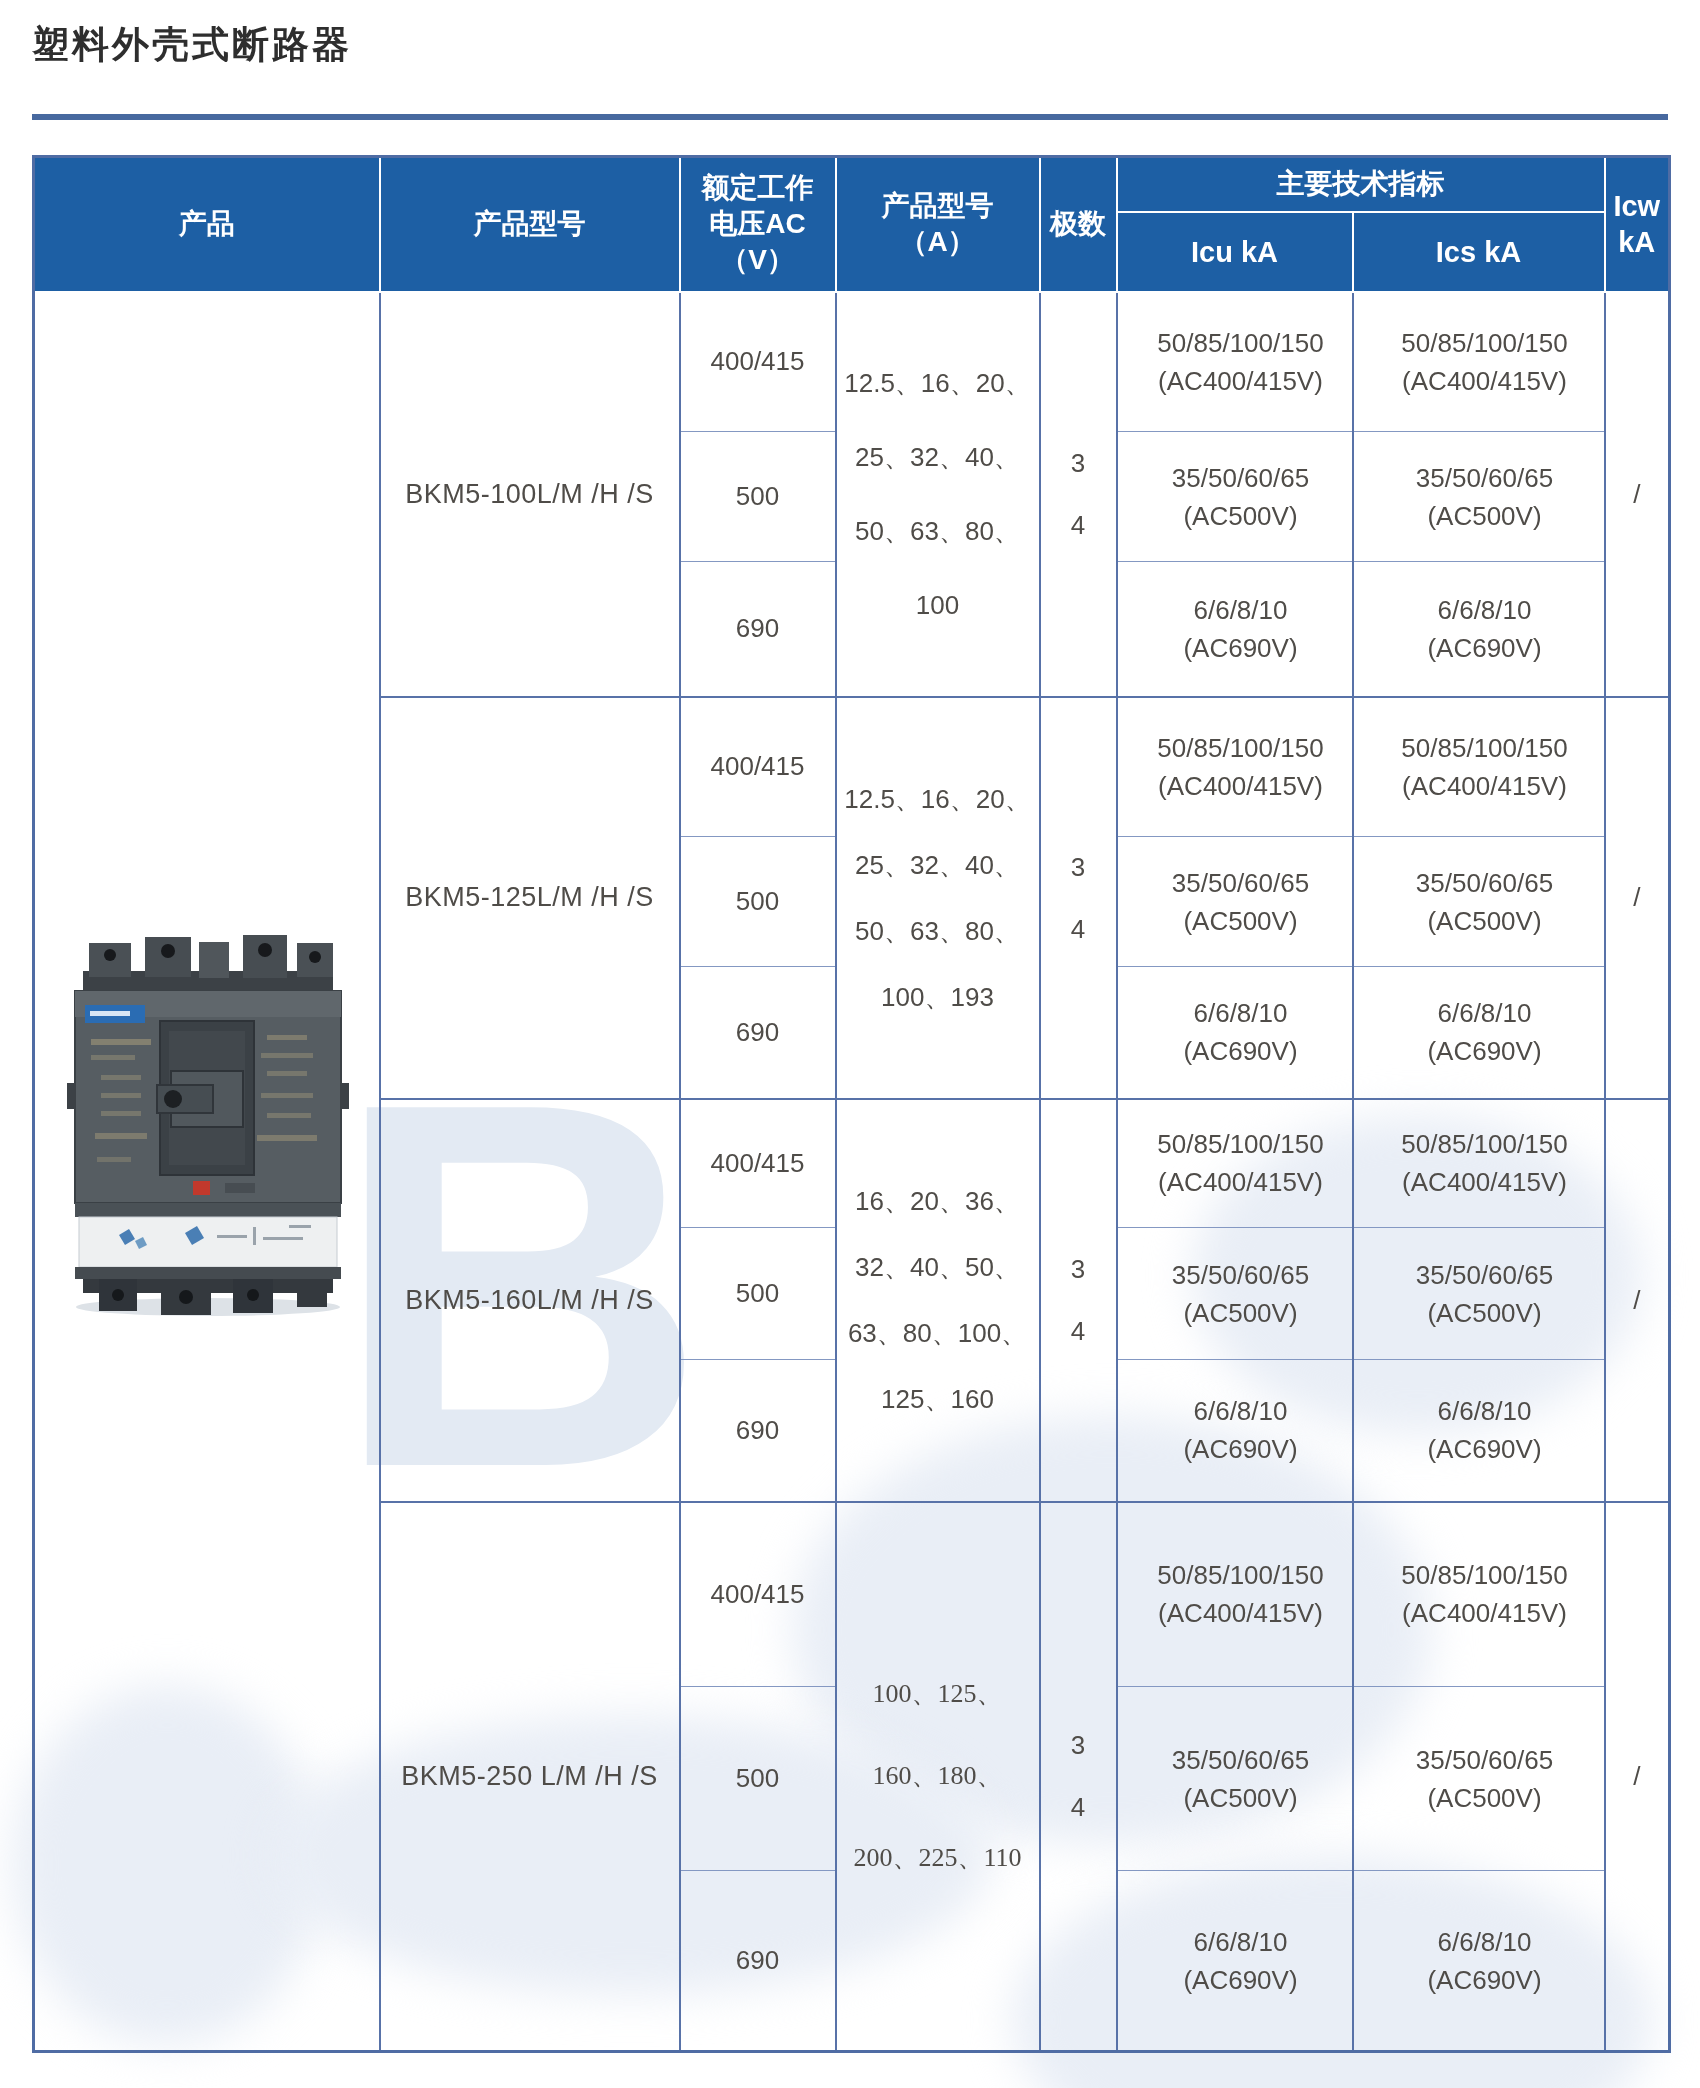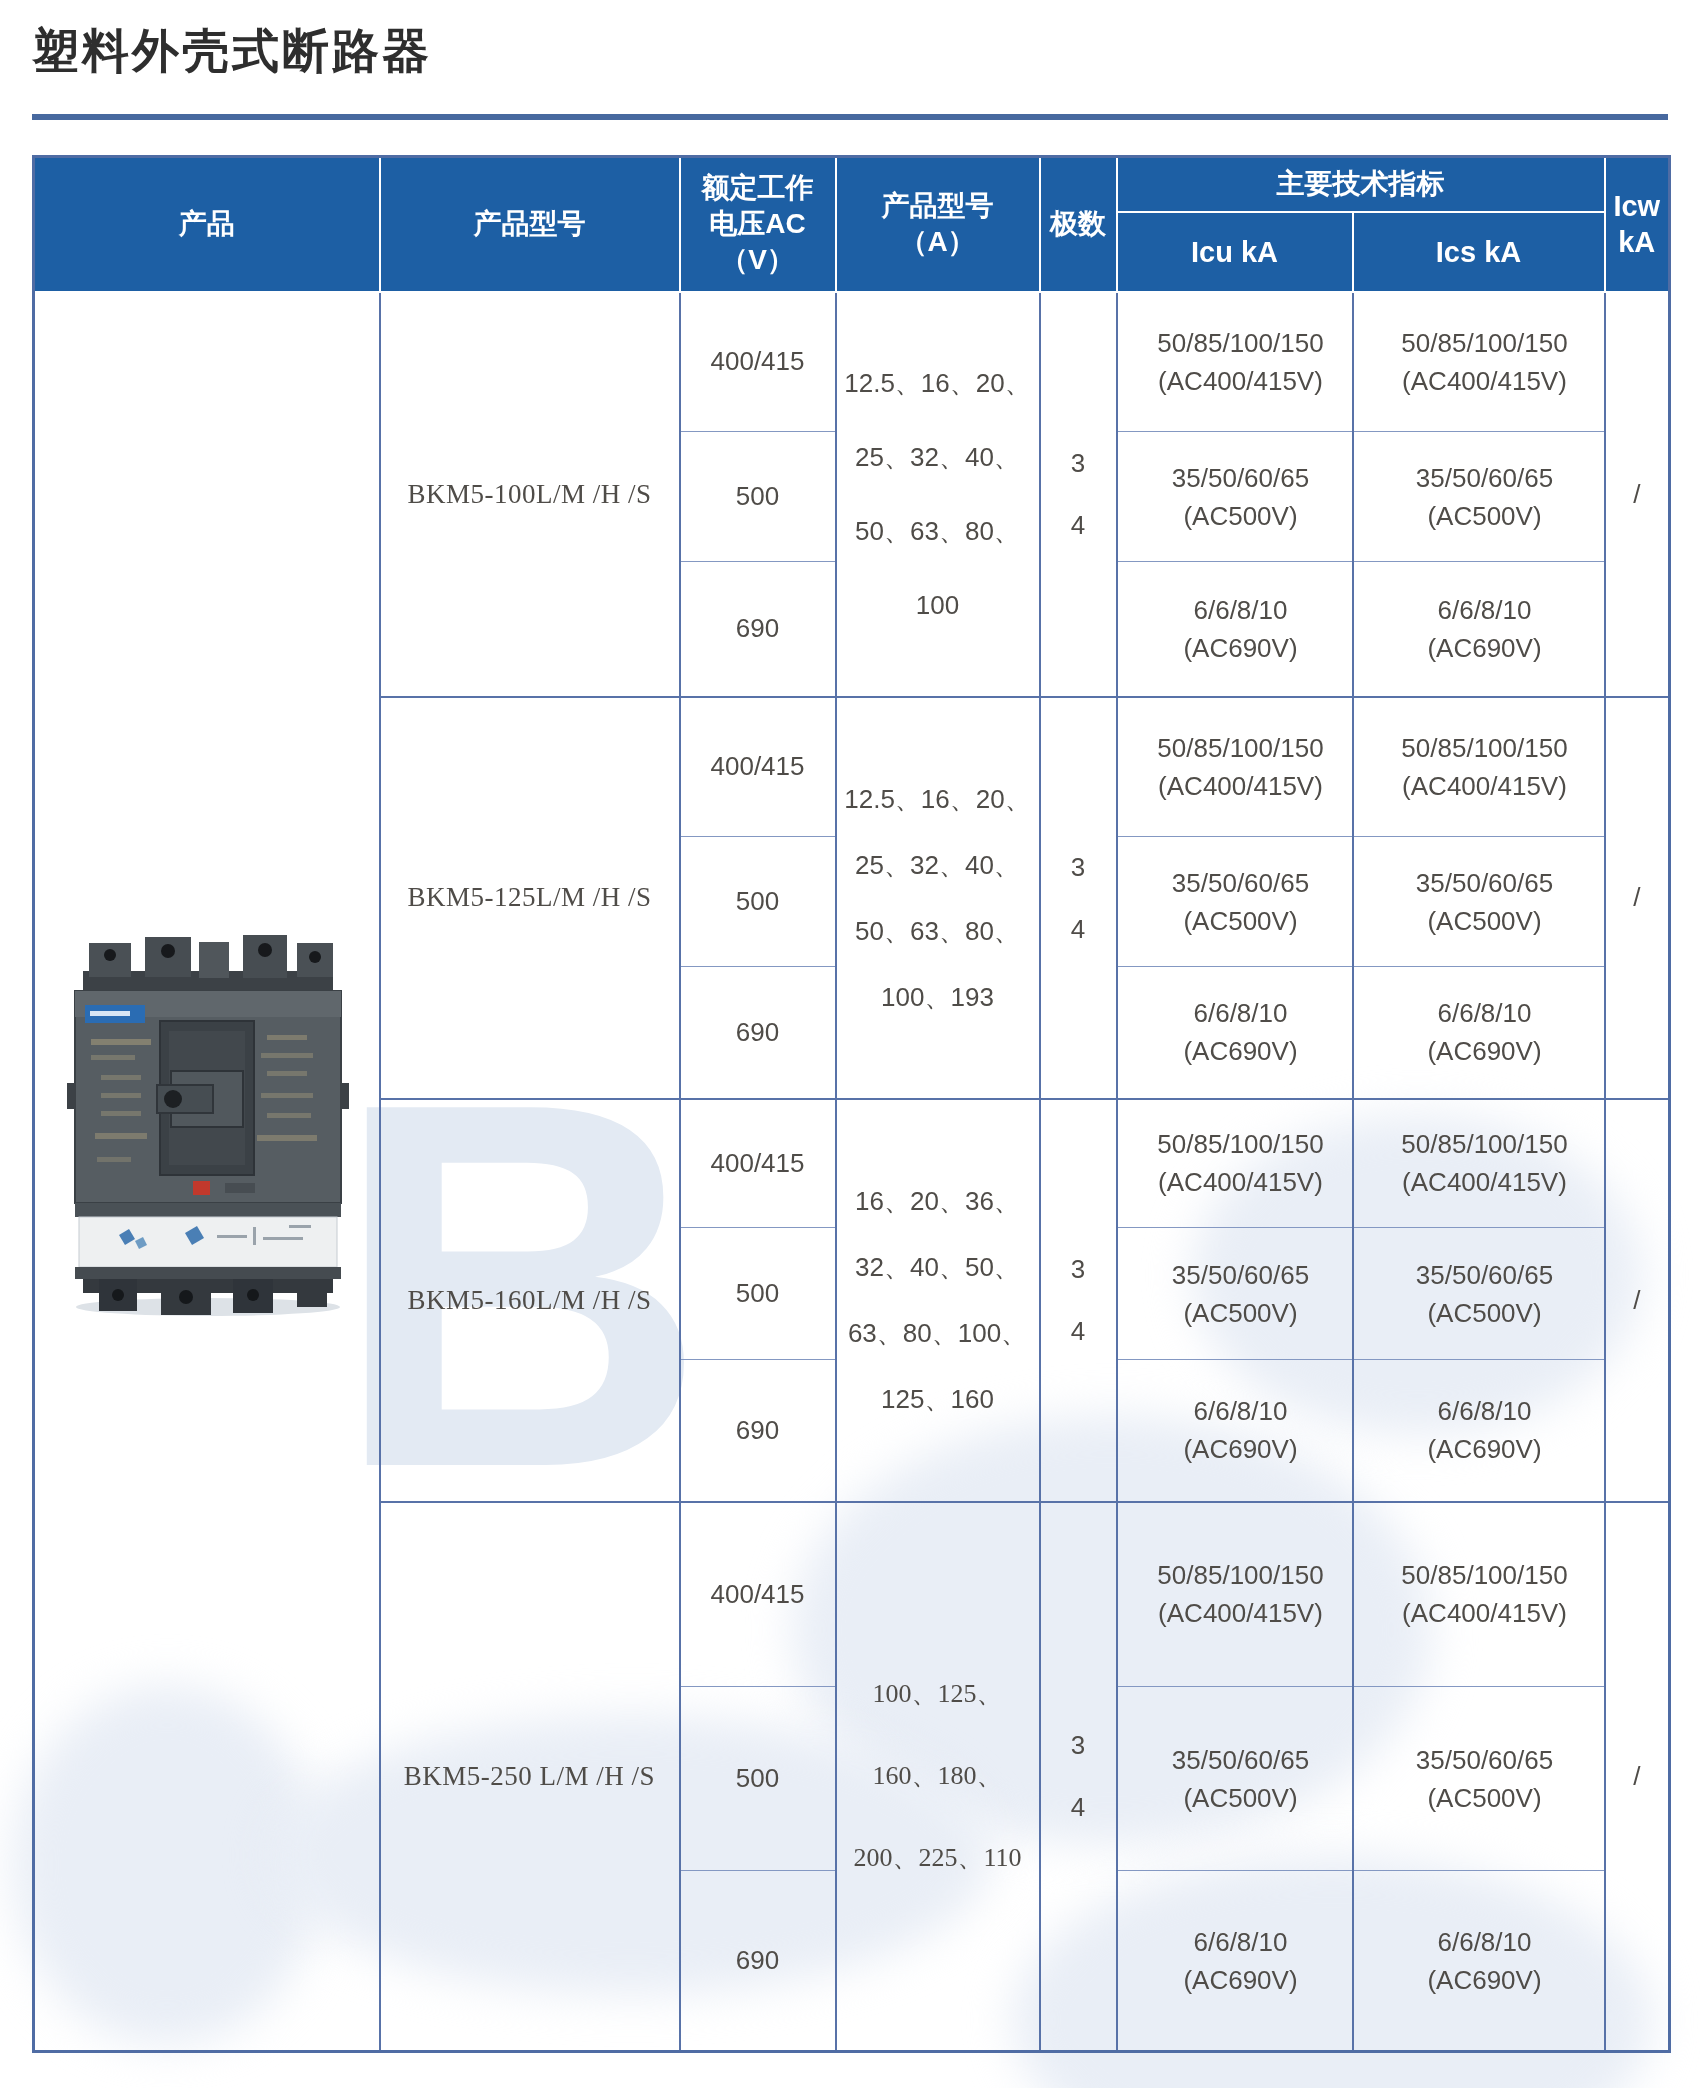--- a/index.html
+++ b/index.html
@@ -3,21 +3,21 @@
 <meta charset="utf-8">
 <style>
   html,body{margin:0;padding:0;}
   body{
     width:1700px;height:2088px;position:relative;overflow:hidden;
     background:#ffffff;
     font-family:"Liberation Sans","DejaVu Sans",sans-serif;
   }
   .page-title{
     position:absolute;left:32px;top:20px;
-    font-size:47px;font-weight:800;color:#2e2e2e;letter-spacing:3px;
+    font-size:37px;font-weight:800;color:#2e2e2e;letter-spacing:3px;
   }
   .title-rule{
     position:absolute;left:32px;top:114px;width:1636px;height:6px;
     background:#47699f;
   }
   .tablewrap{position:absolute;left:32px;top:155px;width:1636px;}
   
   .wm{position:absolute;z-index:0;pointer-events:none;}
   .wm-b{
     font-size:520px;font-weight:800;color:#e3eaf3;line-height:1;
@@ -46,21 +46,21 @@
     text-align:center;vertical-align:middle;
     color:#4f4c48;font-size:26px;padding:0;background:transparent;
   }
   tr.sub td{border-top:1px solid #8498c2;}
   .two-line div{line-height:38px;padding-left:12px;}
   .cur div{white-space:nowrap;}
   .cur.lh72 div{line-height:74px;}
   .cur.lh66 div{line-height:66px;}
   .cur.lh80 div{line-height:82px;font-family:Liberation Serif, serif;}
   .poles div{line-height:62px;}
-  .model-cell{font-size:27px;letter-spacing:0.5px;font-family:Liberation Serif, serif;}
+  .model-cell{font-size:27px;letter-spacing:0.5px;}
   .product-cell{position:relative;}
   .breaker{position:absolute;left:22px;top:642px;}
 </style>
 </head>
 <body>
 
 <div class="page-title">塑料外壳式断路器</div>
 <div class="title-rule"></div>
 
 <div class="tablewrap">

